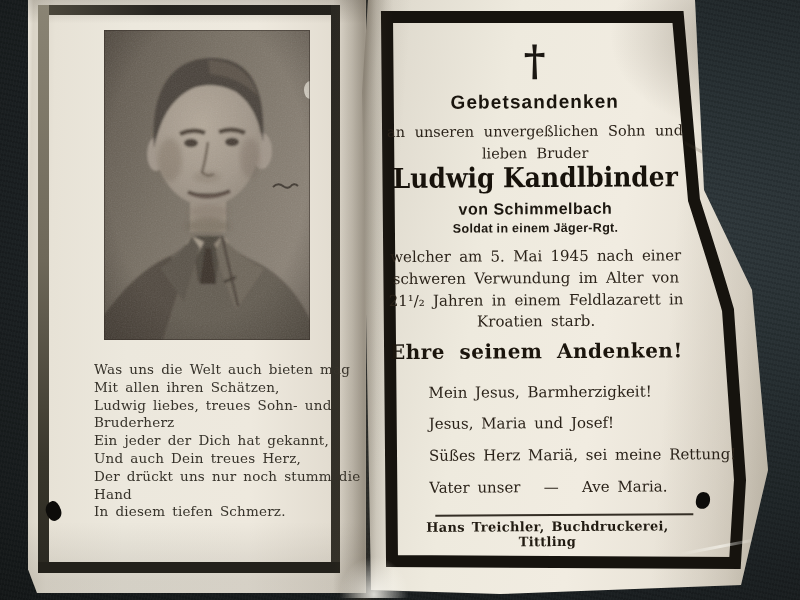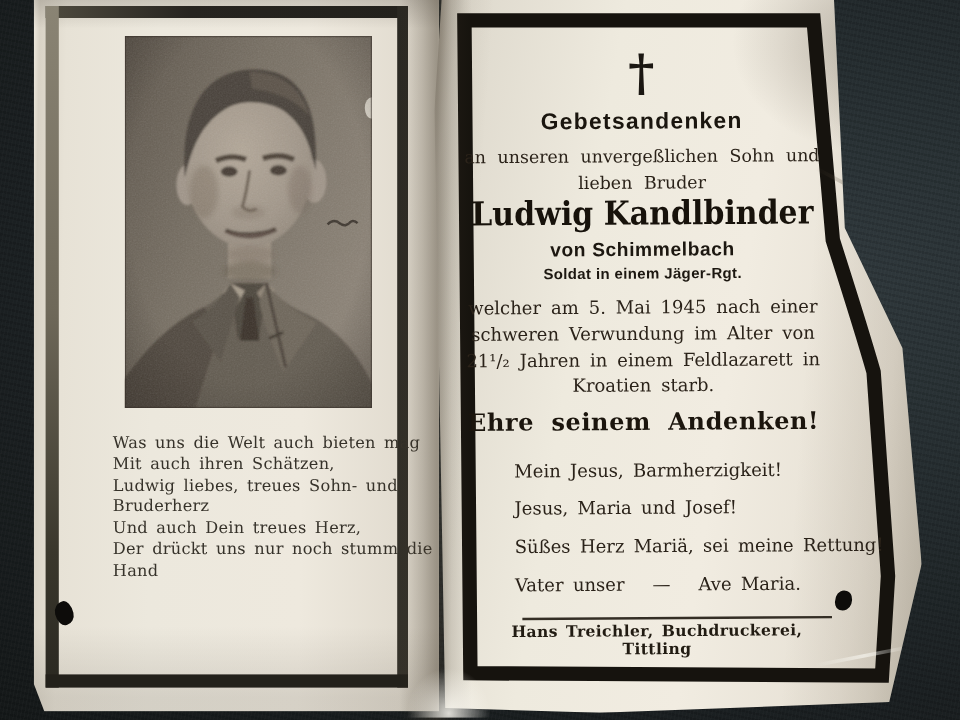--- a/index.html
+++ b/index.html
@@ -180,24 +180,26 @@
         <path d="M169,157 q5,-5 10,-1 q5,4 9,-1 q3,-2 6,1" stroke="#332c24" stroke-width="2" fill="none" opacity="0.85"></path>
         <ellipse cx="206" cy="60" rx="6" ry="9" fill="#ddd7cb"></ellipse>
         <rect width="206" height="310" fill="url(#vig)"></rect>
         <rect width="206" height="310" filter="url(#grainF)" opacity="0.14"></rect>
         <rect x="0.5" y="0.5" width="205" height="309" fill="none" stroke="rgba(50,42,35,0.5)"></rect>
       </svg>
     </div>
 
     <div class="poem">
       <div class="poem-line">Was uns die Welt auch bieten mag</div>
-      <div class="poem-line">Mit auch ihren Schätzen,</div>
+      <div class="poem-line">Mit allen ihren Schätzen,</div>
       <div class="poem-line">Ludwig liebes, treues Sohn- und Bruderherz</div>
+      <div class="poem-line">Ein jeder der Dich hat gekannt,</div>
       <div class="poem-line">Und auch Dein treues Herz,</div>
       <div class="poem-line">Der drückt uns nur noch stumm die Hand</div>
+      <div class="poem-line">In diesem tiefen Schmerz.</div>
     </div>
 
     <div class="blot blot-left"></div>
   </div>
 
   <div class="page-right">
     <svg class="frame-right" width="424" height="600" viewBox="0 0 424 600">
       <path d="M31,17 L322,17 L338,200 Q362,275 372,310 L384,480 L379,563 L36,561 Z" fill="none" stroke="#16130e" stroke-width="12"></path>
     </svg>
 

